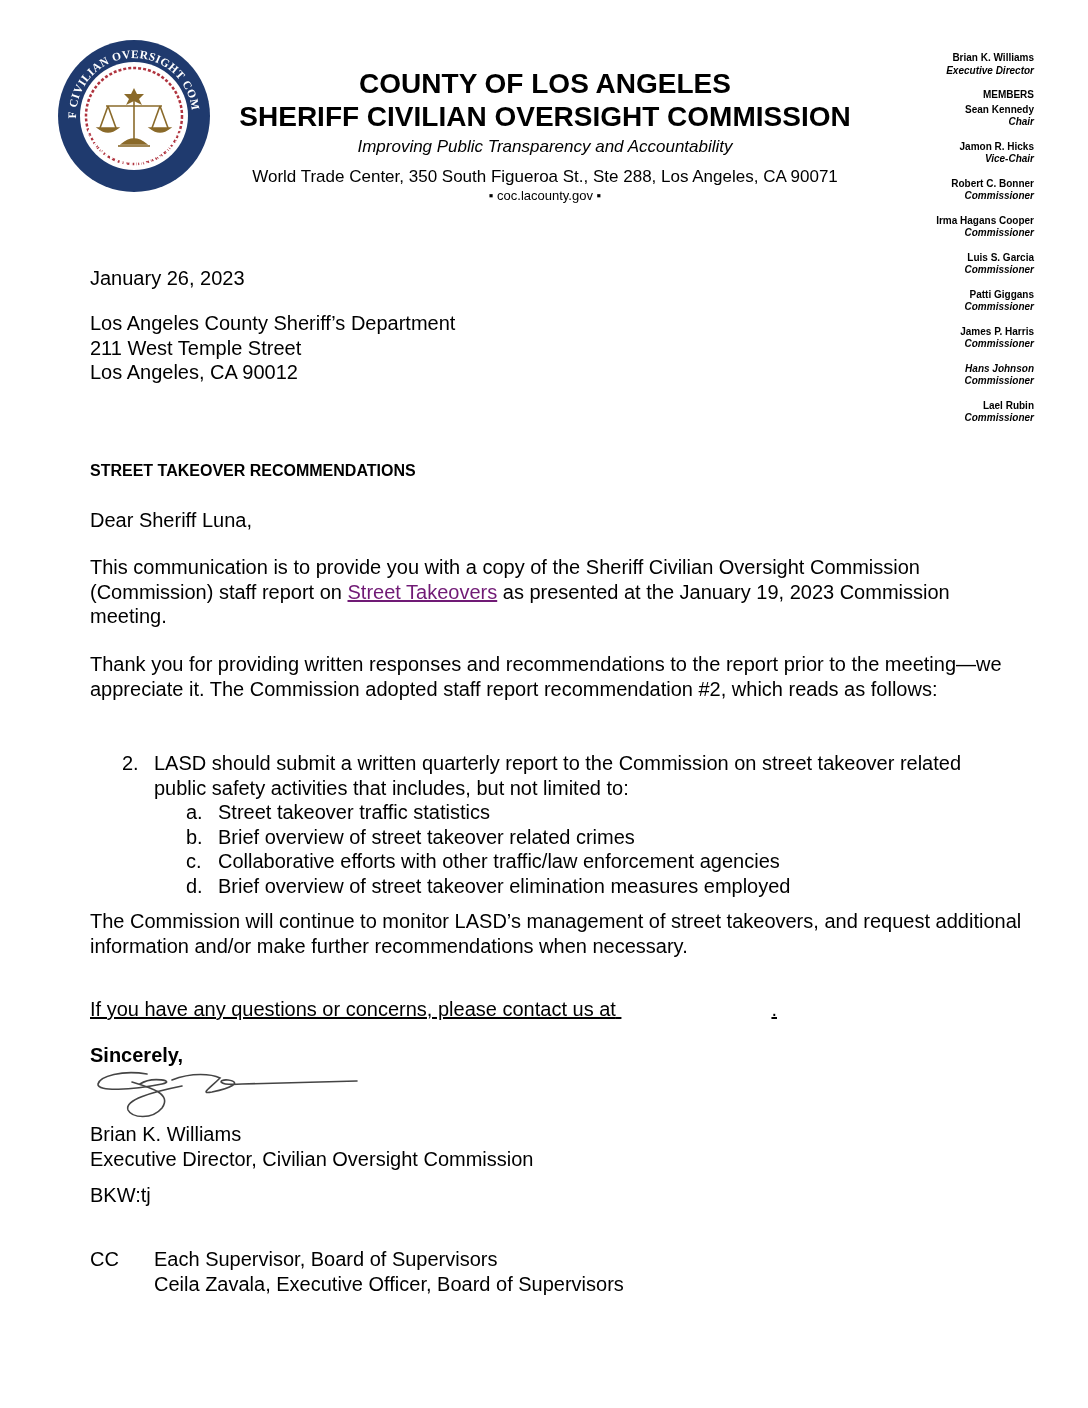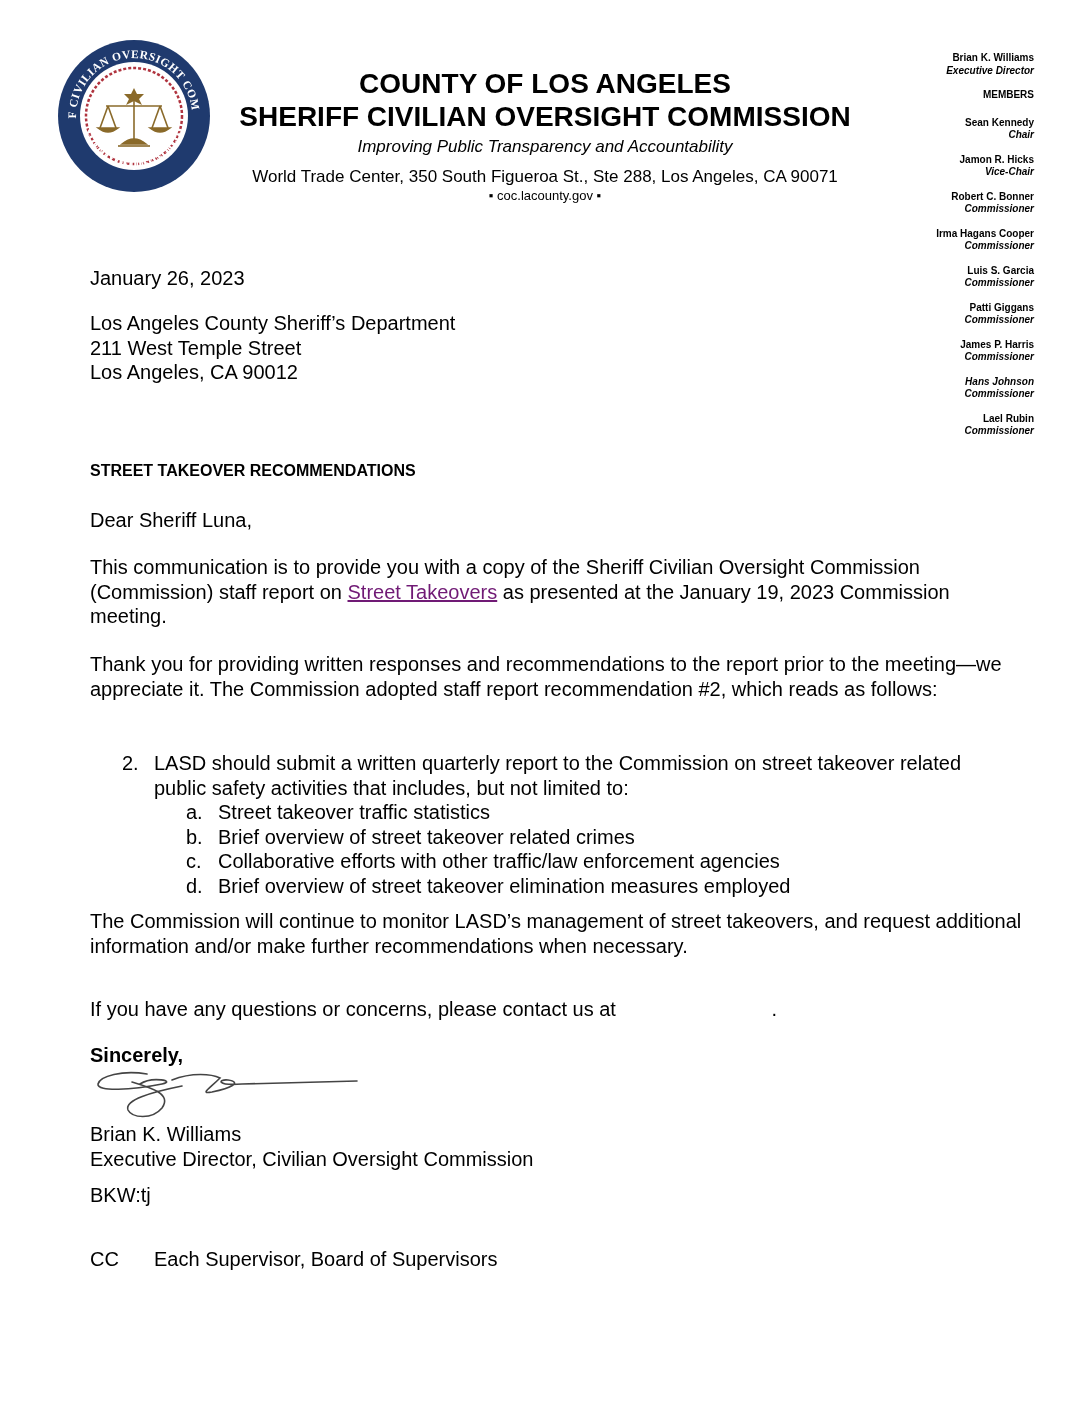--- a/index.html
+++ b/index.html
@@ -25,21 +25,21 @@
   .salut { top: 508px; }
   .p1 { top: 555px; width: 940px; }
   .p2 { top: 652px; width: 940px; }
   .rec { top: 751px; left: 122px; width: 860px; }
   .rec .num { position: absolute; left: 0; }
   .rec .txt { margin-left: 32px; }
   .sub { margin-left: 64px; position: relative; }
   .sub .lt { position: absolute; left: 0; }
   .sub .st { margin-left: 32px; }
   .p3 { top: 909px; width: 940px; }
-  .p4 { top: 997px; }
+  .p4 { top: 997px; text-decoration: underline; }
   .redact { display: inline-block; width: 150px; }
   .closing { top: 1043px; font-weight: bold; }
   .sig { left: 92px; top: 1064px; width: 275px; height: 60px; }
   .signame { top: 1122px; }
   .initials { top: 1183px; }
   .cc { top: 1247px; }
   .cc .lbl { position: absolute; left: 0; }
   .cc .lines { margin-left: 64px; }
   a.link { color: #701a75; text-decoration: underline; }
 </style>
@@ -81,21 +81,21 @@
 <div class="abs hdr h2">SHERIFF CIVILIAN OVERSIGHT COMMISSION</div>
 <div class="abs hdr tag">Improving Public Transparency and Accountability</div>
 <div class="abs hdr addr">World Trade Center, 350 South Figueroa St., Ste 288, Los Angeles, CA 90071</div>
 <div class="abs hdr site">▪ coc.lacounty.gov ▪</div>
 
 <div class="abs roster">
   <div class="entry">
     <div class="name">Brian K. Williams</div>
     <div class="role">Executive Director</div>
   </div>
-  <div class="entry name" style="margin-bottom:15px">MEMBERS</div>
+  <div class="entry name" style="margin-bottom:2px">MEMBERS</div>
   <div class="entry">
     <div class="name">Sean Kennedy</div>
     <div class="role">Chair</div>
   </div>
   <div class="entry">
     <div class="name">Jamon R. Hicks</div>
     <div class="role">Vice-Chair</div>
   </div>
   <div class="entry">
     <div class="name">Robert C. Bonner</div>
@@ -183,14 +183,15 @@
   <div>Brian K. Williams</div>
   <div>Executive Director, Civilian Oversight Commission</div>
 </div>
 
 <div class="abs body initials">BKW:tj</div>
 
 <div class="abs body cc">
   <span class="lbl">CC</span>
   <div class="lines">
     <div>Each Supervisor, Board of Supervisors</div>
+    <div>Ceila Zavala, Executive Officer, Board of Supervisors</div>
   </div>
 </div>
 
 </body></html>

